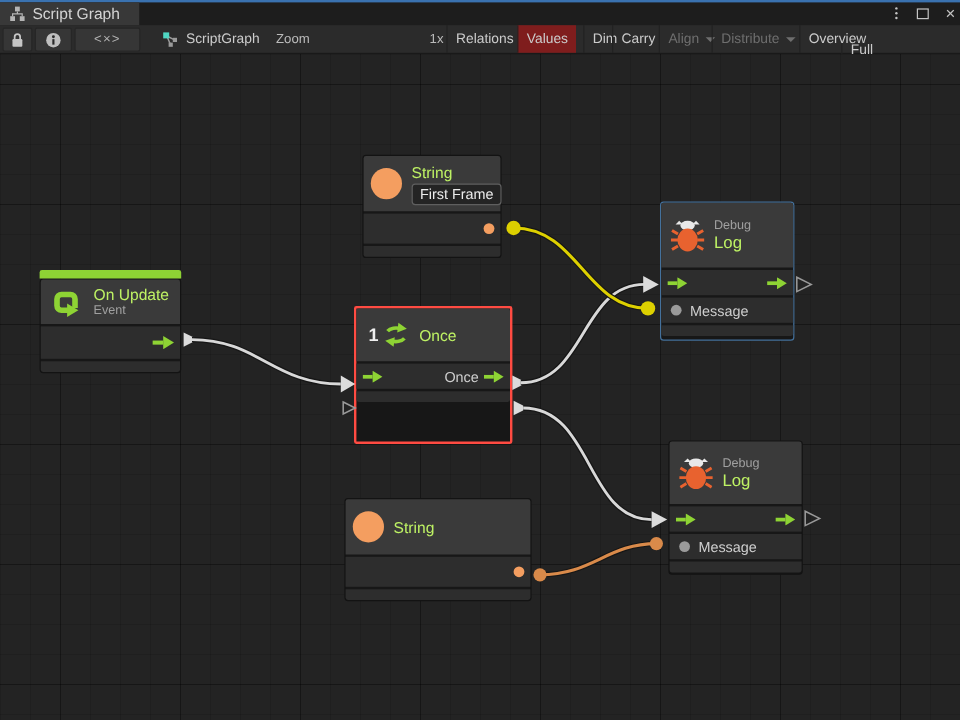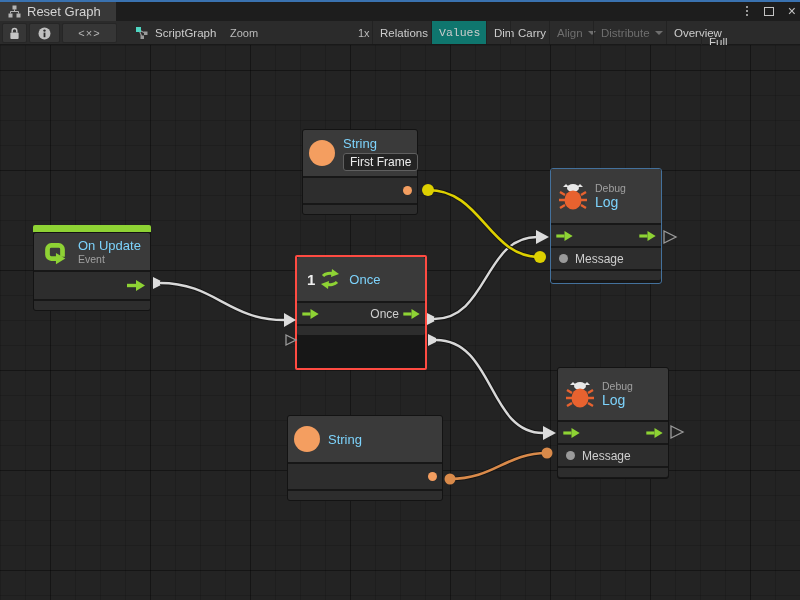--- a/index.html
+++ b/index.html
@@ -17,21 +17,21 @@
   .maxbox { width:10px; height:9px; border:1px solid #c4c4c4; }
   .closex { color:#c4c4c4; font-size:14px; line-height:14px; }
 
   
   .toolbar { position:absolute; left:0; top:21px; width:800px; height:24px; background:#2b2b2b;
              border-bottom:1px solid #191919; color:#c2c2c2; font-size:11px; }
   .tb-btn { position:absolute; top:2px; height:20px; display:flex; align-items:center; justify-content:center;
             background:#363636; border:1px solid #262626; border-radius:2px; }
   .tb-flat { position:absolute; top:0; height:23px; display:flex; align-items:center; justify-content:center;
              padding:0 7px; border-left:1px solid #222; font-size:11.5px; color:#cccccc; }
-  .tb-flat.active { background:#0f766e;font-family:Liberation Mono, monospace; }
+  .tb-flat.active { background:#7f1d1d; }
   .tb-flat.disabled { color:#6e6e6e;justify-content:flex-end; }
   .drop-arrow { width:0; height:0; border-left:4px solid transparent; border-right:4px solid transparent;
                 border-top:4px solid #6e6e6e; margin-left:5px; }
   .zoom-track { position:absolute; left:262px; top:32px; width:86px; height:1px; background:#8a8a8a; }
   .zoom-thumb { position:absolute; left:342px; top:27px; width:11px; height:11px; border-radius:50%; background:#939393; }
   .codeicon { letter-spacing:1px; color:#b5b5b5; font-size:11px; }
 
   
   .canvas { position:absolute; left:0; top:45px; width:800px; height:555px; background:#232323;
     background-image:
@@ -41,21 +41,21 @@
       linear-gradient(to bottom, rgba(0,0,0,0.13) 1px, transparent 1px);
     background-size:100px 100px,100px 100px,25px 25px,25px 25px;
     background-position:50px 25px,50px 25px,0 0,0 0; }
 
   
   .node { position:absolute; background:#171717; border:1px solid #131313; border-radius:3px;
           display:flex; flex-direction:column; gap:2px; overflow:visible; }
   .n-header { background:#3a3a3a; border-radius:2px 2px 0 0; display:flex; align-items:center; padding:0 8px; gap:8px; }
   .n-row { background:#2d2d2d; display:flex; align-items:center; padding:0 5px; }
   .n-footer { background:#2d2d2d; border-radius:0 0 2px 2px; flex:0 0 9px; }
-  .n-title { color:#7dd3fc; font-size:13px; }
+  .n-title { color:#bef264; font-size:13px; }
   .n-sub { color:#a0a0a0; font-size:10.5px; }
   .spacer { flex:1; }
   .port-label { color:#cfcfcf; font-size:12px; margin:0 4px; }
   .str-field { background:#242424; border:1px solid #5f5f5f; border-radius:3px; color:#ececec;
                font-size:12px; padding:1px 6px; white-space:nowrap; }
   .orange-circle { width:26px; height:26px; border-radius:50%; background:#f49e60; flex:0 0 26px; }
   .dot { width:9px; height:9px; border-radius:50%; }
   .green-bar { position:absolute; left:-1px; top:-8px; width:calc(100% + 2px); height:7px; background:#8ed334; border-radius:2px 2px 0 0; }
 
   .node-once { border:2px solid #ff4b42; border-radius:2px; }
@@ -70,21 +70,21 @@
 
 <div class="titlebar">
   <div class="focus-line"></div>
   <div class="tab">
     <svg width="13" height="13" viewBox="0 0 13 13">
       <rect x="4.5" y="0.5" width="4" height="4" fill="#b4b4b4"></rect>
       <rect x="0.5" y="8.5" width="4" height="4" fill="#b4b4b4"></rect>
       <rect x="8.5" y="8.5" width="4" height="4" fill="#b4b4b4"></rect>
       <path d="M6.5 4.5 v2 M2.5 8.5 v-2 h8 v2" stroke="#b4b4b4" fill="none" stroke-width="1"></path>
     </svg>
-    <span>Reset Graph</span>
+    <span>Script Graph</span>
   </div>
   <div class="win-controls">
     <span class="dots3">
         <i></i>
         <i></i>
         <i></i>
       </span>
     <span class="maxbox"></span>
     <span class="closex">×</span>
   </div>

